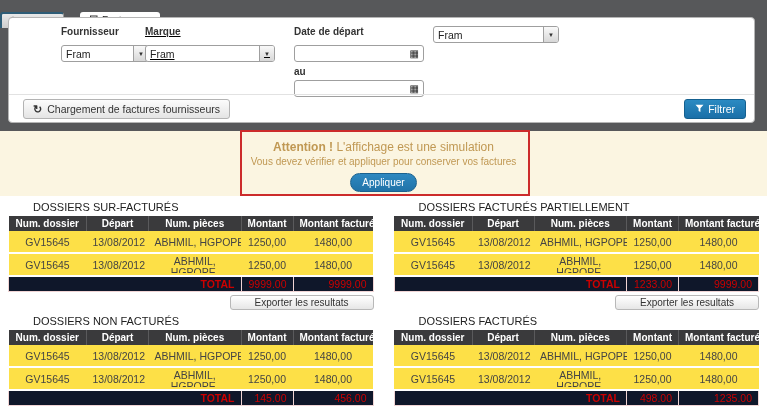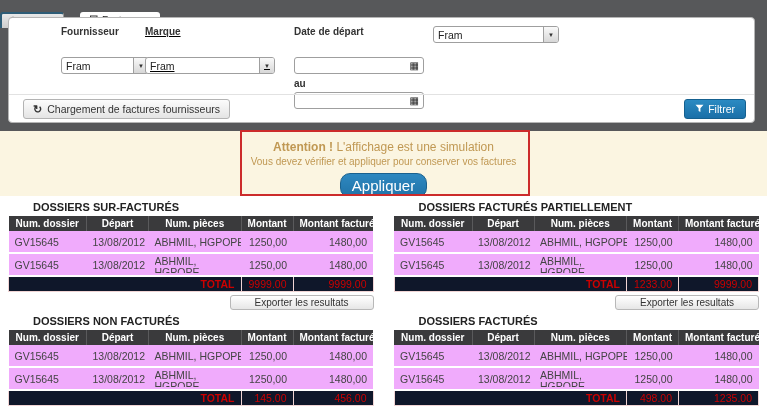--- a/index.html
+++ b/index.html
@@ -29,21 +29,21 @@
   .tab.active { background: #ffffff; color: #222; }
   .tab .close { color: #777; font-weight: bold; font-size: 10px; margin-left: 2px; }
   .tab svg { display: block; }
 
   
   .panel {
     position: absolute; left: 8px; top: 17px; width: 747px; height: 106px;
     background: #fff; border: 1px solid #b5b5b5; border-radius: 4px;
   }
   .field { position: absolute; }
-  .f-label { display: block; font-size: 10px; font-weight: bold; color: #333; margin-bottom: 20px; white-space: nowrap; }
+  .f-label { display: block; font-size: 10px; font-weight: bold; color: #333; margin-bottom: 8px; white-space: nowrap; }
   .fake-select {
     display: flex; align-items: stretch; height: 17px;
     border: 1px solid #9f9f9f; border-radius: 3px; background: #fff; overflow: hidden;
   }
   .fs-value { flex: 1; font-size: 10.5px; color: #222; padding: 2px 4px; }
   .fs-btn {
     width: 15px; display: flex; align-items: center; justify-content: center;
     border-left: 1px solid #9f9f9f; background: linear-gradient(#f9f9f9, #d7d7d7);
     font-size: 6px; color: #333;
   }
@@ -75,49 +75,49 @@
 
   
   .warning-band {
     position: absolute; top: 131px; left: 0; right: 0; height: 65px;
     background: #fbf5e1; text-align: center; color: #c09853;
   }
   .warn-line1 { padding-top: 9px; font-size: 12px; }
   .warn-line1 b { font-weight: bold; }
   .warn-line2 { font-size: 10px; margin-top: 2px; }
   .apply-btn {
-    margin-top: 6px; font-family: inherit; font-size: 15px; color: #fff;
+    margin-top: 6px; font-family: inherit; font-size: 10px; color: #fff;
     background: linear-gradient(#2e88c0, #2173a8);
     border: 1px solid #1b618e; border-radius: 10px; padding: 3px 11px; cursor: pointer;
   }
   .red-annotation {
     position: absolute; left: 240px; top: 130px; width: 290px; height: 66px;
     border: 2px solid #cc2b2b; pointer-events: none;
   }
 
   
   .tables-grid {
     position: absolute; top: 196px; left: 0; right: 0; bottom: 0;
     background: #fff; display: grid; grid-template-columns: 1fr 1fr;
     column-gap: 20px; row-gap: 4px; padding: 4px 8px 0;
     align-content: start;
   }
-  .section-title { font-size: 11px; font-weight: bold; color: #222; margin: 1px 0 3px; padding-left: 25px; }
+  .section-title { font-size: 11px; font-weight: normal; color: #222; margin: 1px 0 3px; padding-left: 25px; }
   table { width: 100%; border-collapse: collapse; table-layout: fixed; }
   thead th {
     background: #3a3a3c; color: #fff; font-weight: bold; text-align: center;
     font-size: 10px; padding: 2px 6px; border-left: 1px solid #5a5a5c; white-space: nowrap; overflow: hidden;
   }
   thead th:first-child { border-left: none; }
   thead th.num { text-align: right; }
   tbody tr.data-row { height: 22px; }
   tbody tr.data-row td {
-    background: #f0abfc; color: #444; font-size: 10.5px;
+    background: #fde047; color: #444; font-size: 10.5px;
     padding: 2px 6px; border-bottom: 2px solid #fff; vertical-align: middle;
-    overflow: hidden; white-space: nowrap;
+    overflow: hidden; white-space: nowrap; text-align: center;
   }
   tbody td.num { text-align: right; }
   td .clip { max-height: 17px; overflow: hidden; line-height: 10.5px; white-space: normal; }
   tr.total-row td {
     background: #0f172a; font-size: 10.5px; padding: 1px 6px;
     border: 1px solid #f0d4d4; color: #cc0000;
   }
   td.total-label { text-align: right; font-weight: bold; padding-right: 8px; }
   td.total-val { text-align: right; }
   .export-wrap { display: flex; justify-content: flex-end; margin-top: 3px; }

